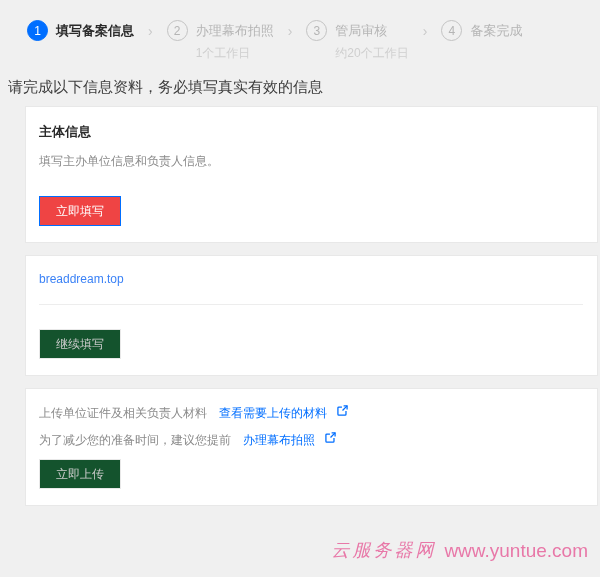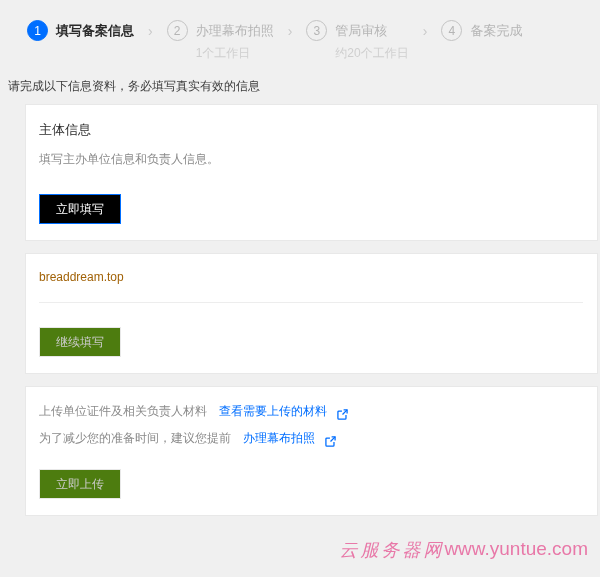--- a/index.html
+++ b/index.html
@@ -34,66 +34,66 @@
   .step-label { font-size: 13px; color: #b5b5b5; white-space: nowrap; }
   .step.active .step-label { color: #2b2b2b; font-weight: bold; }
   .step-sub { margin-left: 29px; margin-top: 4px; color: #cfcfcf; font-size: 12px; white-space: nowrap; }
   .chev {
     color: #c9c9c9; font-size: 14px;
     line-height: 21px;
     margin: 0 14px; padding-top: 1px;
     flex: 0 0 auto;
   }
   
-  .notice { padding: 16px 0 0 8px; color: #3c3c3c; font-size: 12px; }
+  .notice { padding: 16px 0 0 8px; color: #3c3c3c; font-size: 15px; }
   
   .card {
     background: #fff;
     border: 1px solid #e8e8e8;
     margin: 0 2px 12px 25px;
     padding: 16px 14px 16px 13px;
   }
   .card-1 { margin-top: 9px; }
-  .card-title { font-size: 13px; font-weight: normal; color: #2b2b2b; margin-bottom: 12px; }
+  .card-title { font-size: 13px; font-weight: bold; color: #2b2b2b; margin-bottom: 12px; }
   .card-desc { color: #8a8a8a; font-size: 12px; }
   .btn {
     display: inline-block;
     border: 1px solid transparent;
     font-size: 12px;
     height: 30px;
     line-height: 28px;
     padding: 0 16px;
     cursor: pointer;
     background: #fff;
     text-align: center;
   }
-  .btn-primary { background: #000000; border-color: #006eff; color: #fff; }
-  .btn-disabled { background: #4d7c0f; border-color: #e8e8e8; color: #ccc; cursor: not-allowed; }
+  .btn-primary { background: #ef4444; border-color: #006eff; color: #fff; }
+  .btn-disabled { background: #14532d; border-color: #e8e8e8; color: #ccc; cursor: not-allowed; }
   .card .btn-row { margin-top: 26px; }
   
   .site-row { display: flex; align-items: center; padding-bottom: 18px; }
   .site-name { width: 325px; color: #8a8a8a; }
   .domain-label { width: 102px; color: #8a8a8a; }
-  .domain-value { color: #a16207; }
+  .domain-value { color: #3b82f6; }
   .divider { border-top: 1px solid #ededed; }
   .card-2 .btn-row { margin-top: 24px; }
   
   .upload-line { display: flex; align-items: center; color: #8a8a8a; margin-bottom: 10px; }
   .upload-line .link { margin-left: 12px; }
-  .link { color: #006eff; text-decoration: none; cursor: pointer; display: inline-flex; align-items: flex-end; gap: 10px; }
+  .link { color: #006eff; text-decoration: none; cursor: pointer; display: inline-flex; align-items: flex-start; gap: 10px; }
   .ext-icon { width: 11px; height: 11px; display: inline-block; }
-  .card-3 .btn-row { margin-top: 22px; }
+  .card-3 .btn-row { margin-top: 10px; }
   
   .watermark {
     position: absolute;
     right: 12px; top: 538px;
     color: #e878a8;
     font-size: 19px;
     white-space: nowrap;
-    display: flex; align-items: flex-start; 
+    display: flex; align-items: flex-end; gap: 8px;
   }
   .watermark .wm-cn {
     font-family: "DejaVu Serif", "Liberation Serif", serif;
     font-style: italic;
     letter-spacing: 3px;
     font-size: 18px;
   }
   .watermark .wm-url { font-family: "Liberation Sans", sans-serif; }
 </style>
 </head>

